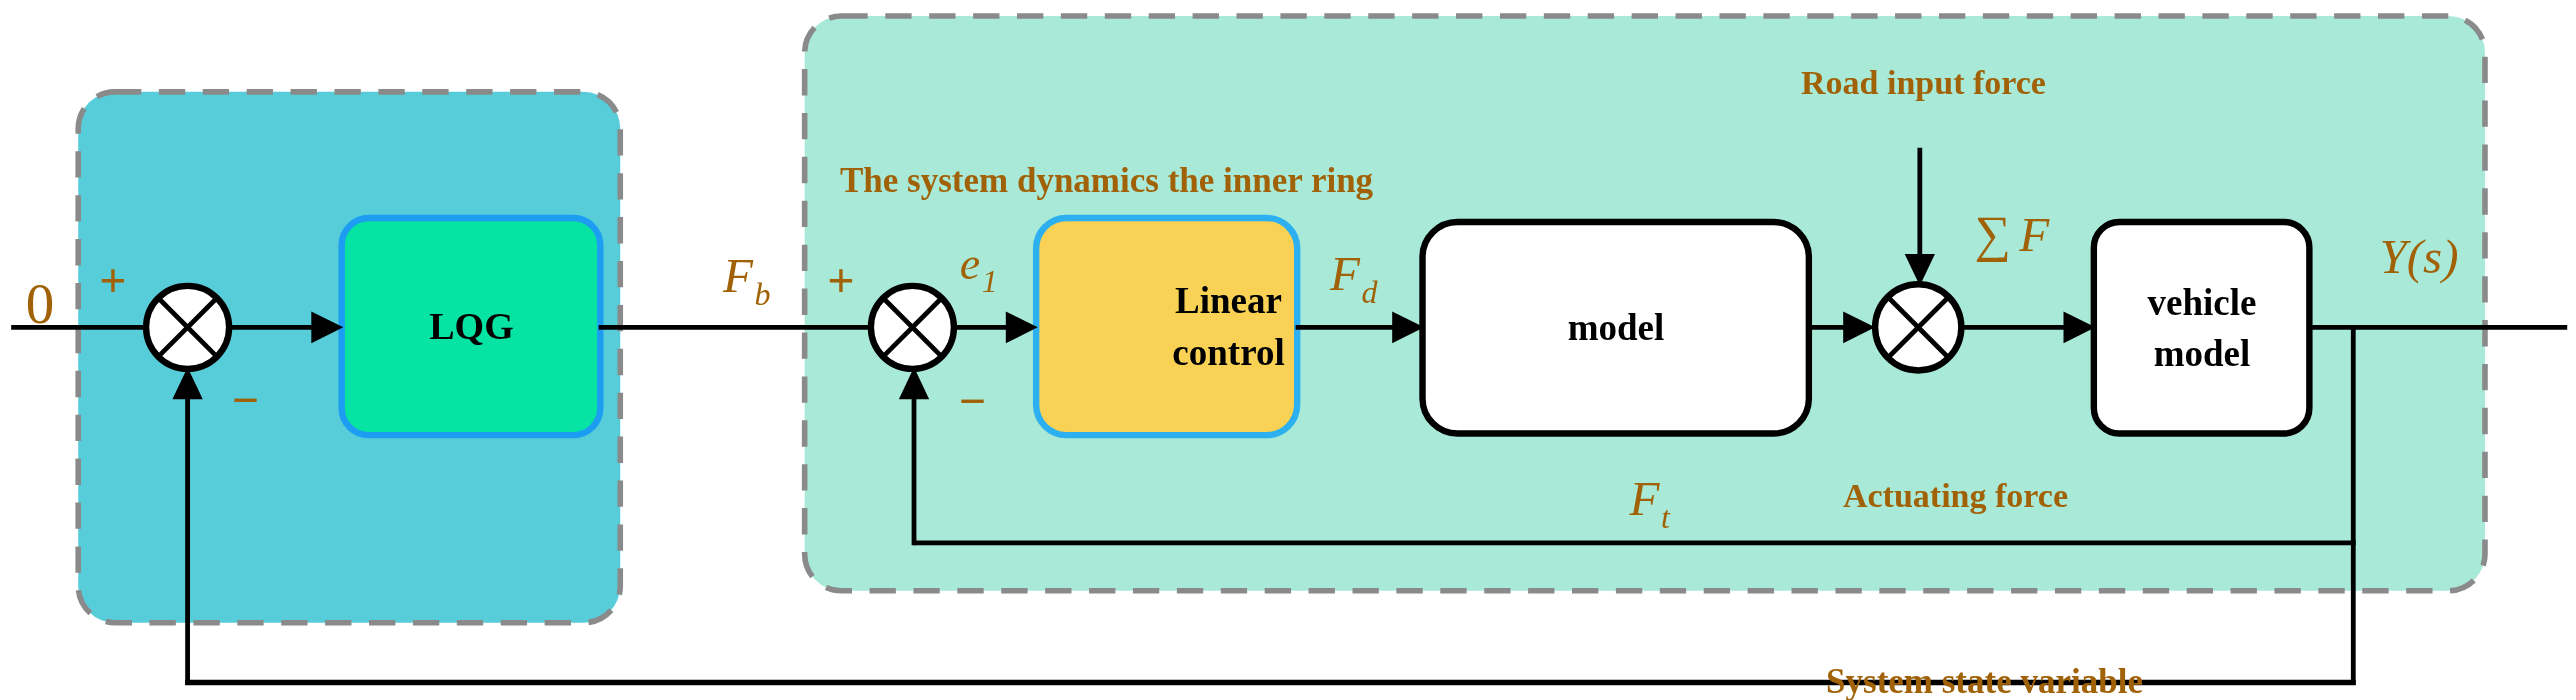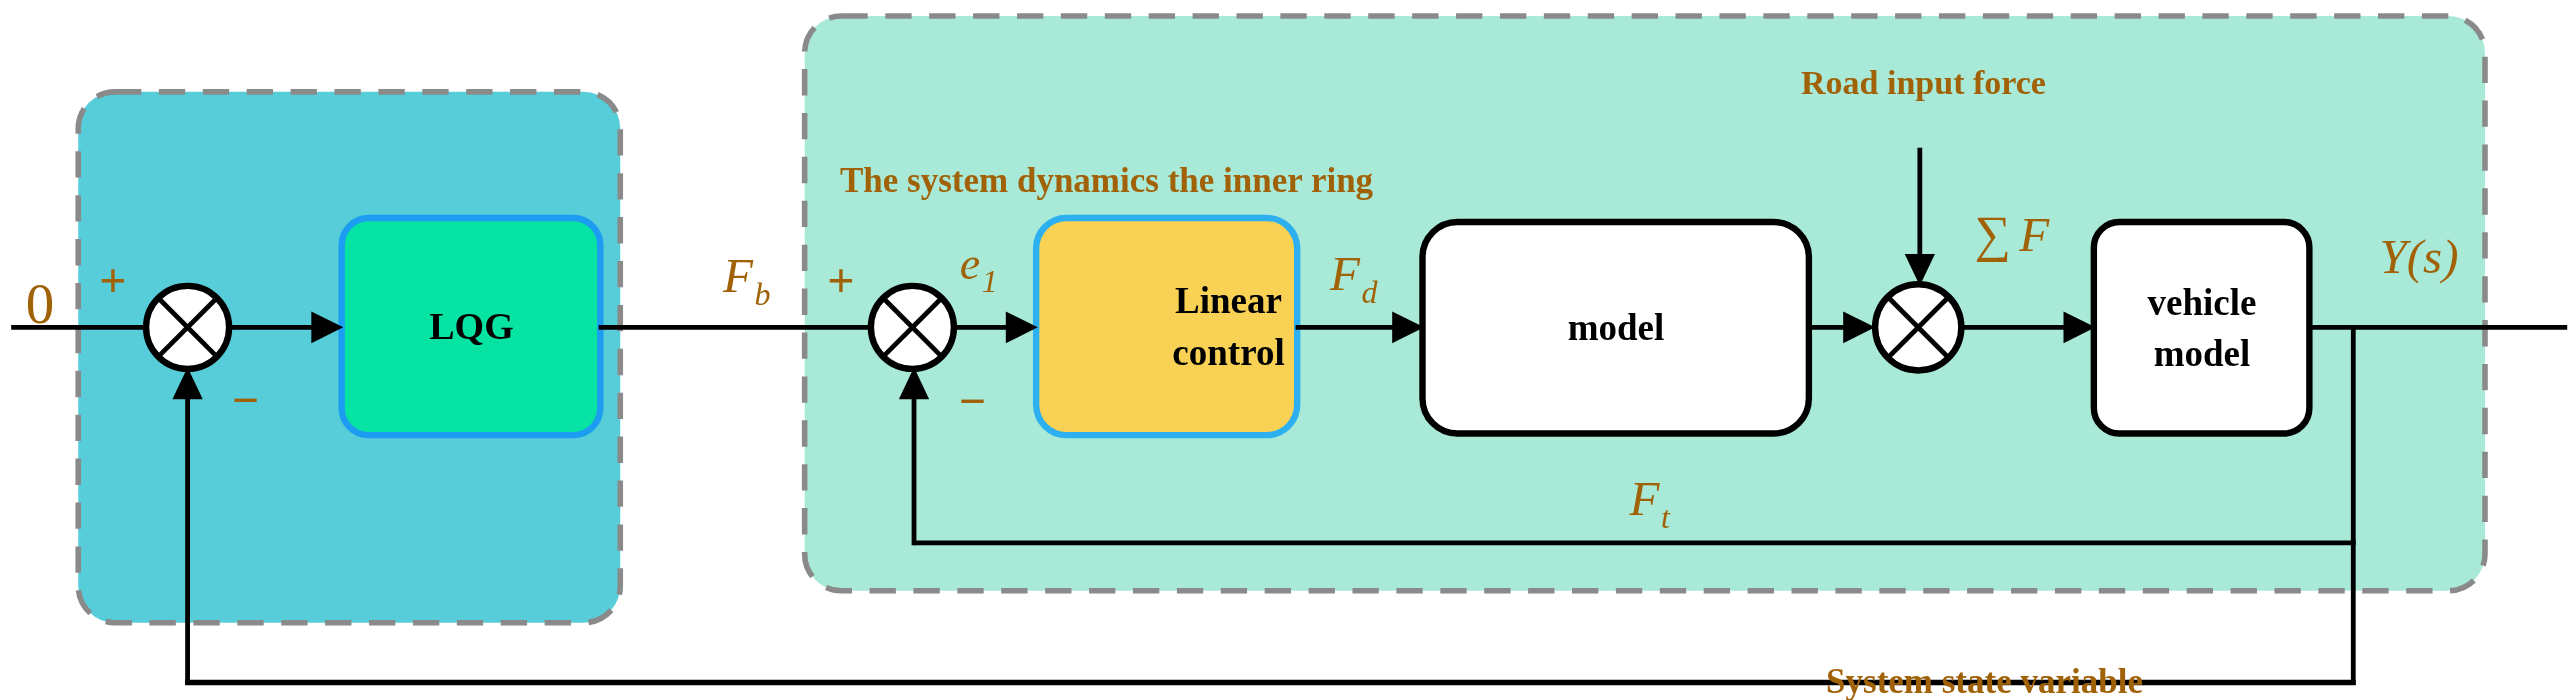--- a/index.html
+++ b/index.html
@@ -155,16 +155,17 @@
     <span>F</span><span class="sub">d</span>
   </div>
   <div class="lbl mathlbl" style="left:1940px; top:206px; width:144px;">
     <span class="sigma">∑</span><span>F</span>
   </div>
   <div class="lbl mathlbl" style="left:1601px; top:472px; width:96px;">
     <span>F</span><span class="sub">t</span>
   </div>
   <div class="lbl mathlbl" style="left:2347px; top:230px; width:144px;">Y(s)</div>
 
+  <div class="lbl annot center" style="left:1748px; top:477px; width:415px; font-size:34px;">Actuating force</div>
   <div class="lbl annot center" style="left:1740px; top:625px; width:489px; font-size:35px;margin-top:38px;">System state variable</div>
 
 </div>
 
 
 </body></html>

